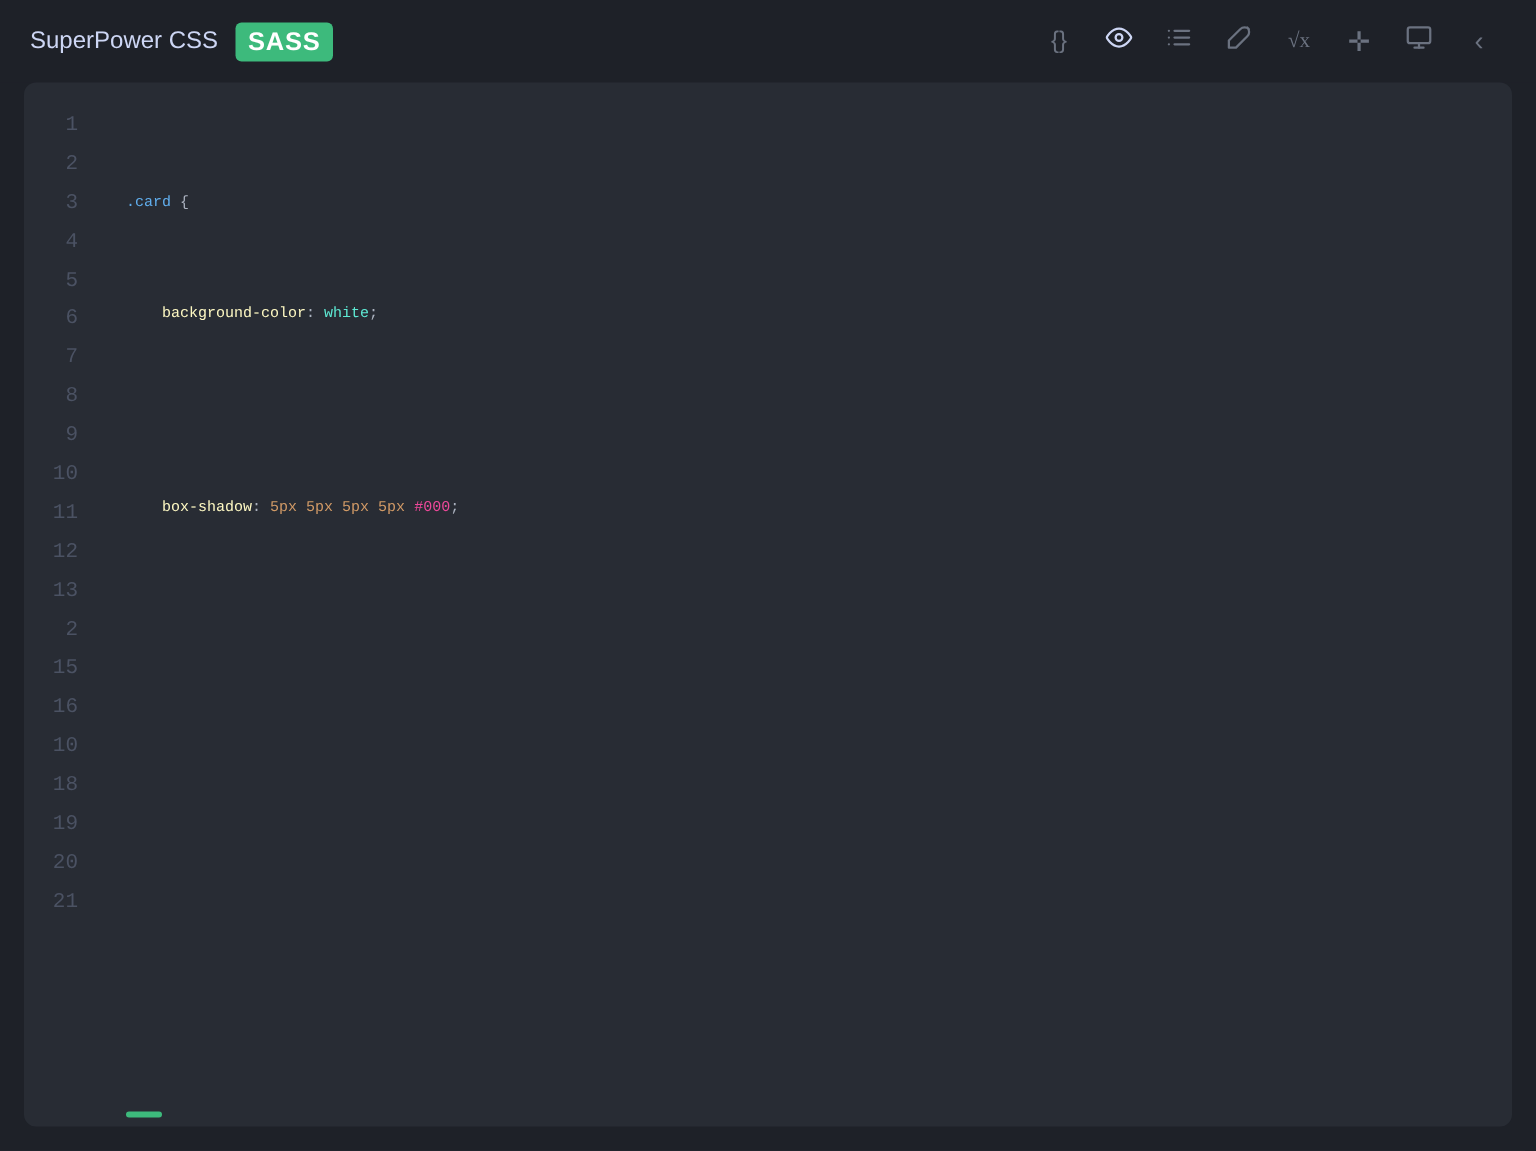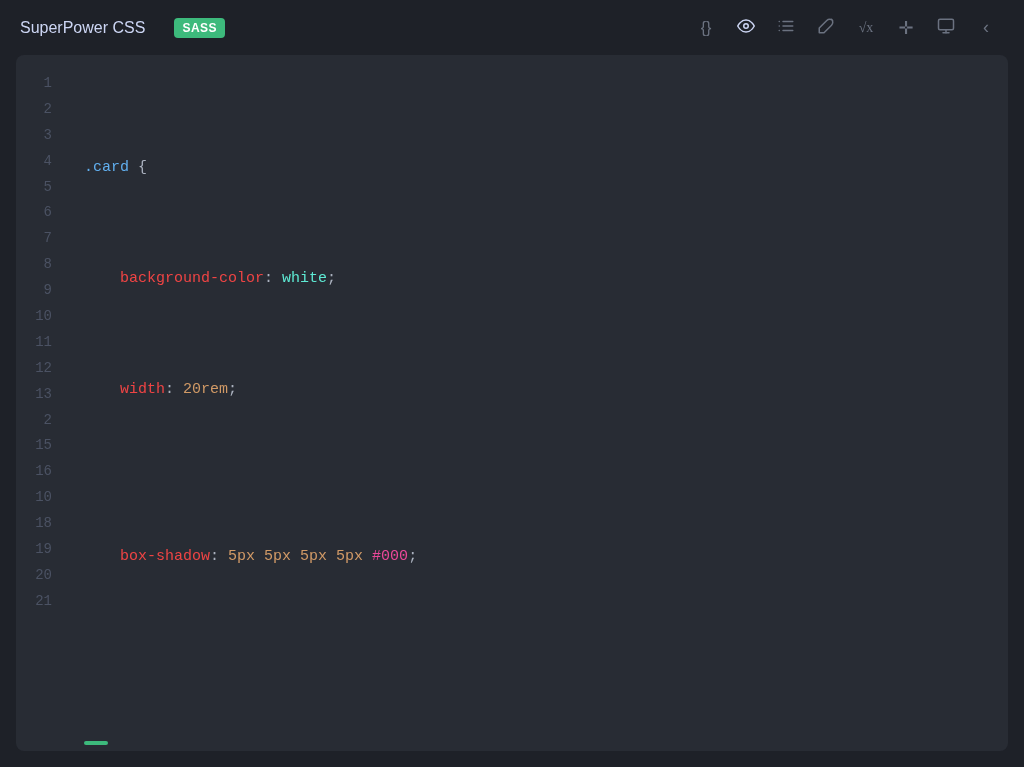--- a/index.html
+++ b/index.html
@@ -31,35 +31,35 @@
       align-items: center;
       justify-content: space-between;
       padding: 12px 20px;
       background-color: #1e2128;
       height: 55px;
     }
 
     .header-left {
       display: flex;
       align-items: center;
-      gap: 29px;
+      gap: 12px;
     }
 
     .app-title {
       color: #cdd6f4;
       font-family: -apple-system, BlinkMacSystemFont, 'Segoe UI', sans-serif;
       font-size: 16px;
       font-weight: 500;
     }
 
     .sass-badge {
       background-color: #3dba7c;
       color: #fff;
       font-family: -apple-system, BlinkMacSystemFont, 'Segoe UI', sans-serif;
-      font-size: 12px;
+      font-size: 17px;
       font-weight: 700;
       padding: 3px 8px;
       border-radius: 4px;
       letter-spacing: 0.5px;
     }
 
     .toolbar {
       display: flex;
       align-items: center;
       gap: 4px;
@@ -115,33 +115,33 @@
     }
 
     .line-number {
       font-size: 14px;
       line-height: 1.85;
     }
 
     .code-content {
       flex: 1;
       padding: 0 16px;
-      font-size: 15px;
+      font-size: 10px;
       line-height: 1.85;
       white-space: pre;
     }
 
     .code-line {
       display: block;
       line-height: 1.85;
     }
 
     
     .token-selector { color: #61afef; }       
-    .token-property { color: #ef4444; margin-top: 36px; }       
+    .token-property { color: #fef9c3; margin-top: 36px; }       
     .token-colon { color: #abb2bf; }
     .token-value-white { color: #5eead4; }    
     .token-value-number { color: #d19a66; }   
     .token-value-hash { color: #ec4899; }            
     .token-semicolon { color: #abb2bf; }
     .token-brace { color: #abb2bf; }
 
     
     .bottom-bar {
       height: 4px;
@@ -239,21 +239,20 @@
         <span class="line-number">20</span>
         <span class="line-number">21</span>
       </div>
 
       <div class="code-content">
         
         <span class="code-line"><span class="token-selector">.card</span> <span class="token-brace">{</span></span>
         
         <span class="code-line">    <span class="token-property">background-color</span><span class="token-colon">:</span> <span class="token-value-white">white</span><span class="token-semicolon">;</span></span>
         
-        <span class="code-line">    <span class="token-property">width</span><span class="token-colon">:</span> <span class="token-value-number">20rem</span><span class="token-semicolon">;</span></span>
         
         
         
         <span class="code-line">    <span class="token-property">box-shadow</span><span class="token-colon">:</span> <span class="token-value-number">5px 5px 5px 5px</span> <span class="token-value-hash">#000</span><span class="token-semicolon">;</span></span>
         
         
         
         
         
         

